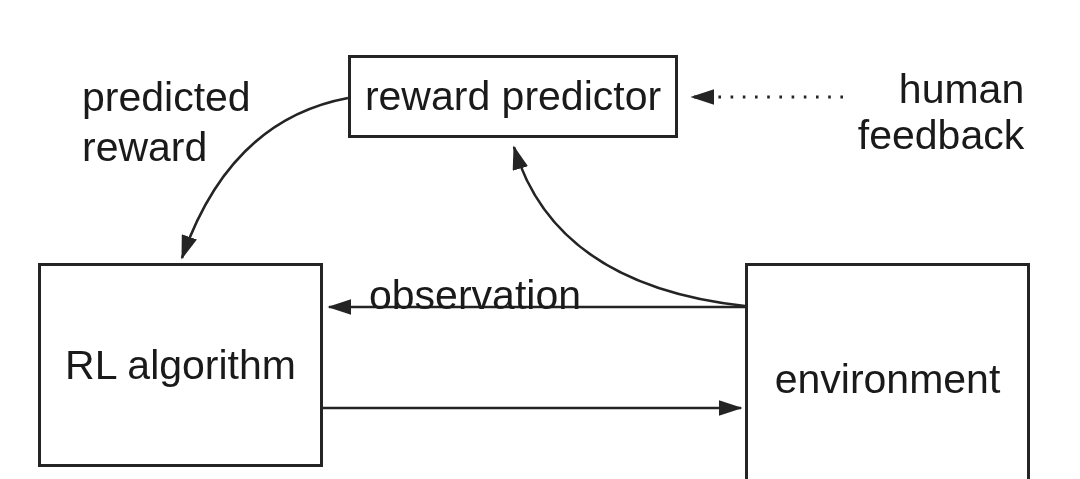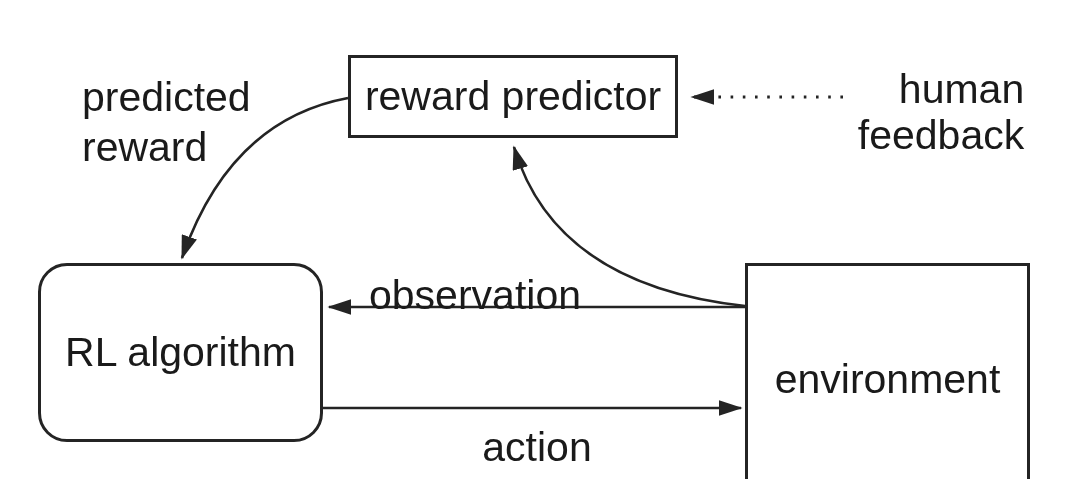--- a/index.html
+++ b/index.html
@@ -30,21 +30,21 @@
     border: 3px solid var(--line);
     background: var(--bg);
     display: flex;
     align-items: center;
     justify-content: center;
     font-size: 41px;
     line-height: 1;
     white-space: nowrap;
   }
   .node-reward-predictor { left: 348px; top: 55px;  width: 330px; height: 83px;  }
-  .node-rl-algorithm     { left: 38px;  top: 263px; width: 285px; height: 179px; border-radius: 29px; }
+  .node-rl-algorithm     { left: 38px;  top: 263px; width: 285px; height: 204px; }
   .node-environment      { left: 745px; top: 263px; width: 285px; height: 233px; }
   .edge-label {
     position: absolute;
     font-size: 41px;
     white-space: pre-line;
   }
   .label-predicted-reward { left: 82px;  top: 72px;  line-height: 50px; text-align: left; }
   .label-human-feedback   { left: 941px; top: 66px;  line-height: 46px; text-align: right; transform: translateX(-50%); }
   .label-observation      { left: 475px; top: 257px; line-height: 44px; transform: translateX(-50%); margin-top: 16px; }
   .label-action           { left: 537px; top: 425px; line-height: 44px; transform: translateX(-50%); }
@@ -85,15 +85,14 @@
   </div>
 
   <div class="edge-label label-predicted-reward">predicted
 reward</div>
 
   <div class="edge-label label-human-feedback">human
 feedback</div>
 
   <div class="edge-label label-observation">observation</div>
 
-  <div class="edge-label label-action">action</div>
 
 </div>
 
 </body></html>

